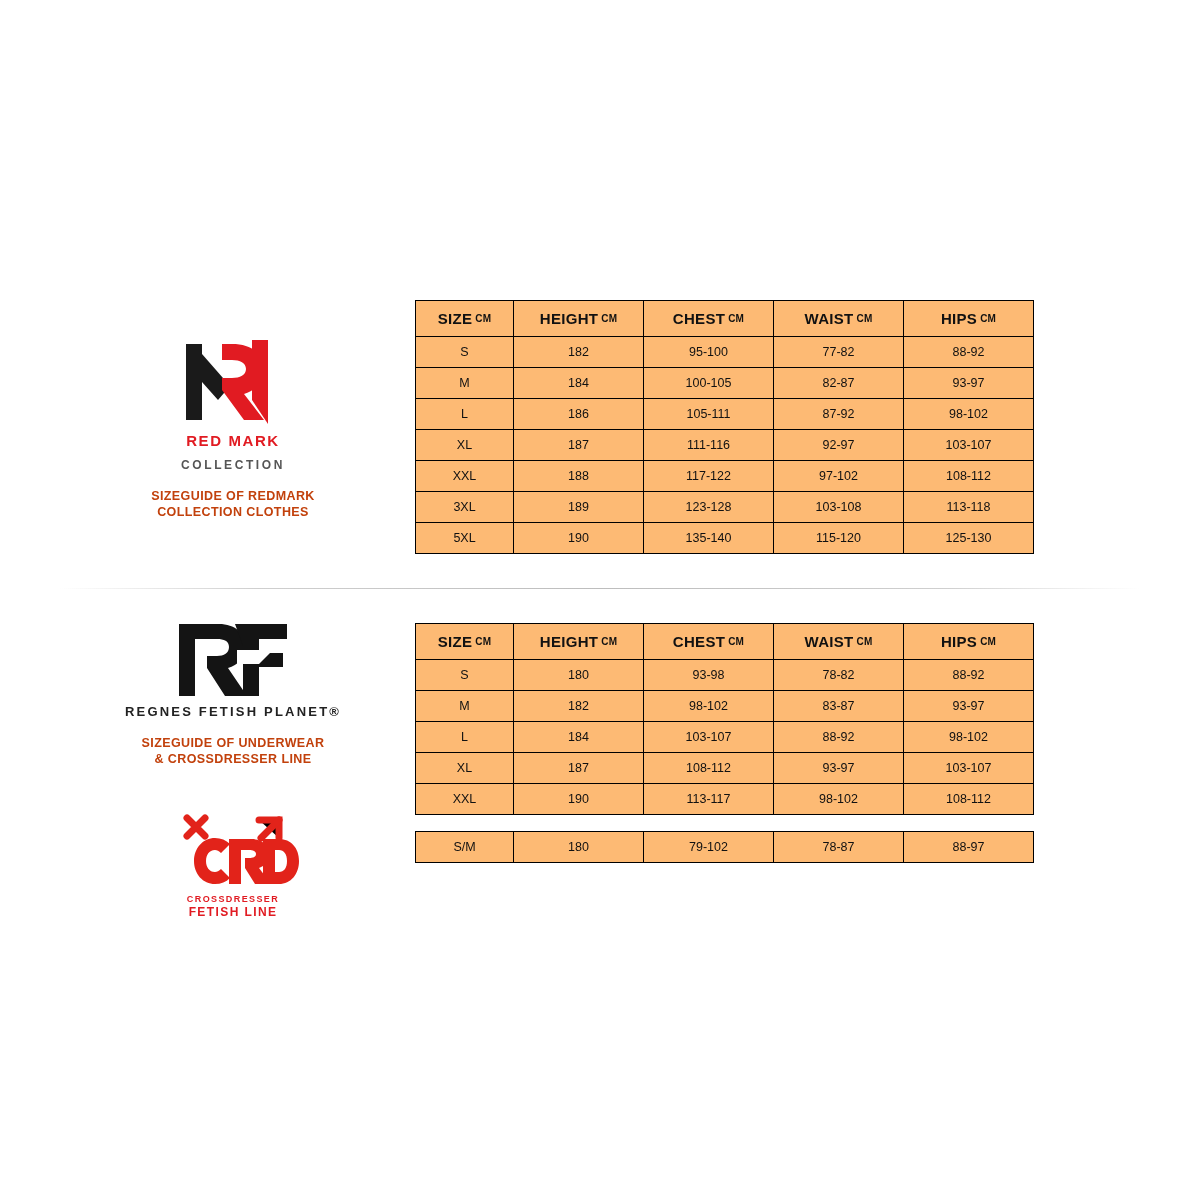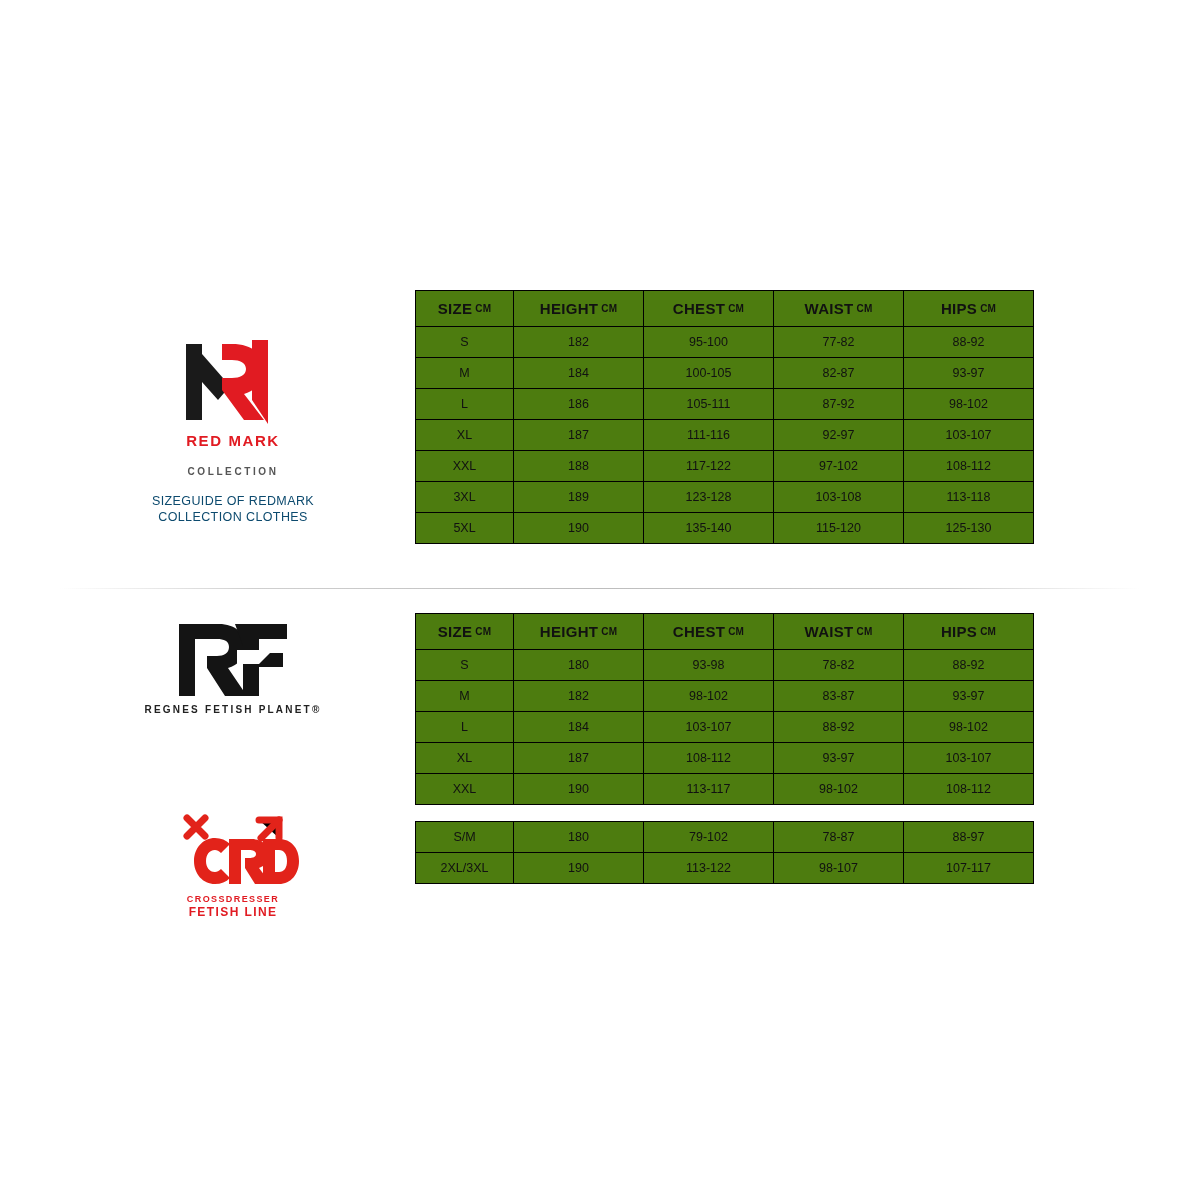--- a/index.html
+++ b/index.html
@@ -31,58 +31,58 @@
   .divider.d1 { top: 588px; }
 
   
   .brand {
     position: absolute;
     text-align: center;
     width: 330px;
   }
   .brand-caption {
     font-size: 12.5px;
-    font-weight: normal;
+    font-weight: bold;
     letter-spacing: 0.4px;
     line-height: 16px;
-    color: #0c4a6e;
+    color: #c2410c;
     text-transform: uppercase;
   }
 
   
   .rm-logo {
     position: relative;
     width: 110px;
     height: 88px;
     margin: 0 auto 6px auto;
   }
   .rm-logo svg { display: block; }
   .rm-name {
     font-size: 15px;
     font-weight: bold;
     letter-spacing: 1.6px;
     color: #e11b22;
   }
   .rm-sub {
-    font-size: 10px;
+    font-size: 12px;
     font-weight: bold;
     letter-spacing: 2.6px;
     color: #555;
-    margin-top: 17px;
+    margin-top: 9px;
   }
 
   
   .rfp-logo {
     position: relative;
     width: 120px;
     height: 80px;
     margin: 0 auto 4px auto;
   }
   .rfp-name {
-    font-size: 10px;
+    font-size: 13px;
     font-weight: bold;
     letter-spacing: 2.2px;
     color: #222;
   }
 
   
   .crd-logo {
     width: 140px;
     height: 80px;
     margin: 0 auto 2px auto;
@@ -100,21 +100,22 @@
     font-weight: bold;
     letter-spacing: 1.4px;
     color: #e11b22;
   }
 
   
   table.size-table {
     border-collapse: collapse;
     table-layout: fixed;
     position: absolute;
-    background: #4d7c0f;
+    background: #fdba74;
+    margin-top: 10px;
   }
   table.size-table td, table.size-table th {
     border: 1px solid #000;
     text-align: center;
     font-size: 12.5px;
     color: #111;
     height: 30px;
     padding: 0;
     font-weight: normal;
   }
@@ -238,20 +239,24 @@
 
   <div class="brand" style="top:620px; left:68px;">
     <div class="rfp-logo">
       <svg width="120" height="80" viewBox="0 0 120 80" xmlns="http://www.w3.org/2000/svg">
         <path d="M6 4 L46 4 C62 4 72 13 72 27 C72 38 65 45 55 48 L74 76 L52 76 L34 48 L34 36 L44 36 C51 36 56 33 56 27 C56 21 51 19 44 19 L22 19 L22 76 L6 76 Z" fill="#141414"></path>
         <path d="M62 4 L114 4 L114 19 L86 19 L86 33 L110 33 L110 47 L86 47 L86 76 L70 76 L70 26 Z" fill="#141414"></path>
         <path d="M64 30 L100 30 L86 44 L64 44 Z" fill="#ffffff"></path>
       </svg>
     </div>
     <div class="rfp-name">REGNES FETISH PLANET®</div>
+    <div class="brand-caption" style="margin-top:16px;">
+      <div>SIZEGUIDE OF UNDERWEAR</div>
+      <div>&amp; CROSSDRESSER LINE</div>
+    </div>
   </div>
 
   <div class="brand" style="top:812px; left:68px;">
     <div class="crd-logo">
       <svg width="140" height="80" viewBox="0 0 140 80" xmlns="http://www.w3.org/2000/svg">
         <path d="M24 6 L42 24 M42 6 L24 24" stroke="#e2231a" stroke-width="7" stroke-linecap="round"></path>
         <path d="M96 8 L116 8 L116 26" stroke="#e2231a" stroke-width="7" stroke-linecap="round"></path>
         <path d="M116 8 L98 26" stroke="#e2231a" stroke-width="7" stroke-linecap="round"></path>
         <path d="M52 26 C40 26 31 36 31 49 C31 62 40 72 52 72 C58 72 63 70 67 66 L58 57 C56 59 54 60 52 60 C46 60 43 55 43 49 C43 43 46 38 52 38 C54 38 56 39 58 41 L67 32 C63 28 58 26 52 26 Z" fill="#e2231a"></path>
         <path d="M66 27 L88 27 C99 27 106 33 106 42 C106 49 102 54 96 56 L108 72 L92 72 L82 56 L82 46 L86 46 C90 46 93 45 93 42 C93 39 90 38 86 38 L78 38 L78 72 L66 72 Z" fill="#e2231a"></path>
@@ -327,23 +332,16 @@
         <col class="col-hips">
     </colgroup>
     <tbody>
       <tr>
         <td>S/M</td>
         <td>180</td>
         <td>79-102</td>
         <td>78-87</td>
         <td>88-97</td>
       </tr>
-      <tr>
-        <td>2XL/3XL</td>
-        <td>190</td>
-        <td>113-122</td>
-        <td>98-107</td>
-        <td>107-117</td>
-      </tr>
     </tbody>
   </table>
 
 </div>
 
 </body></html>

